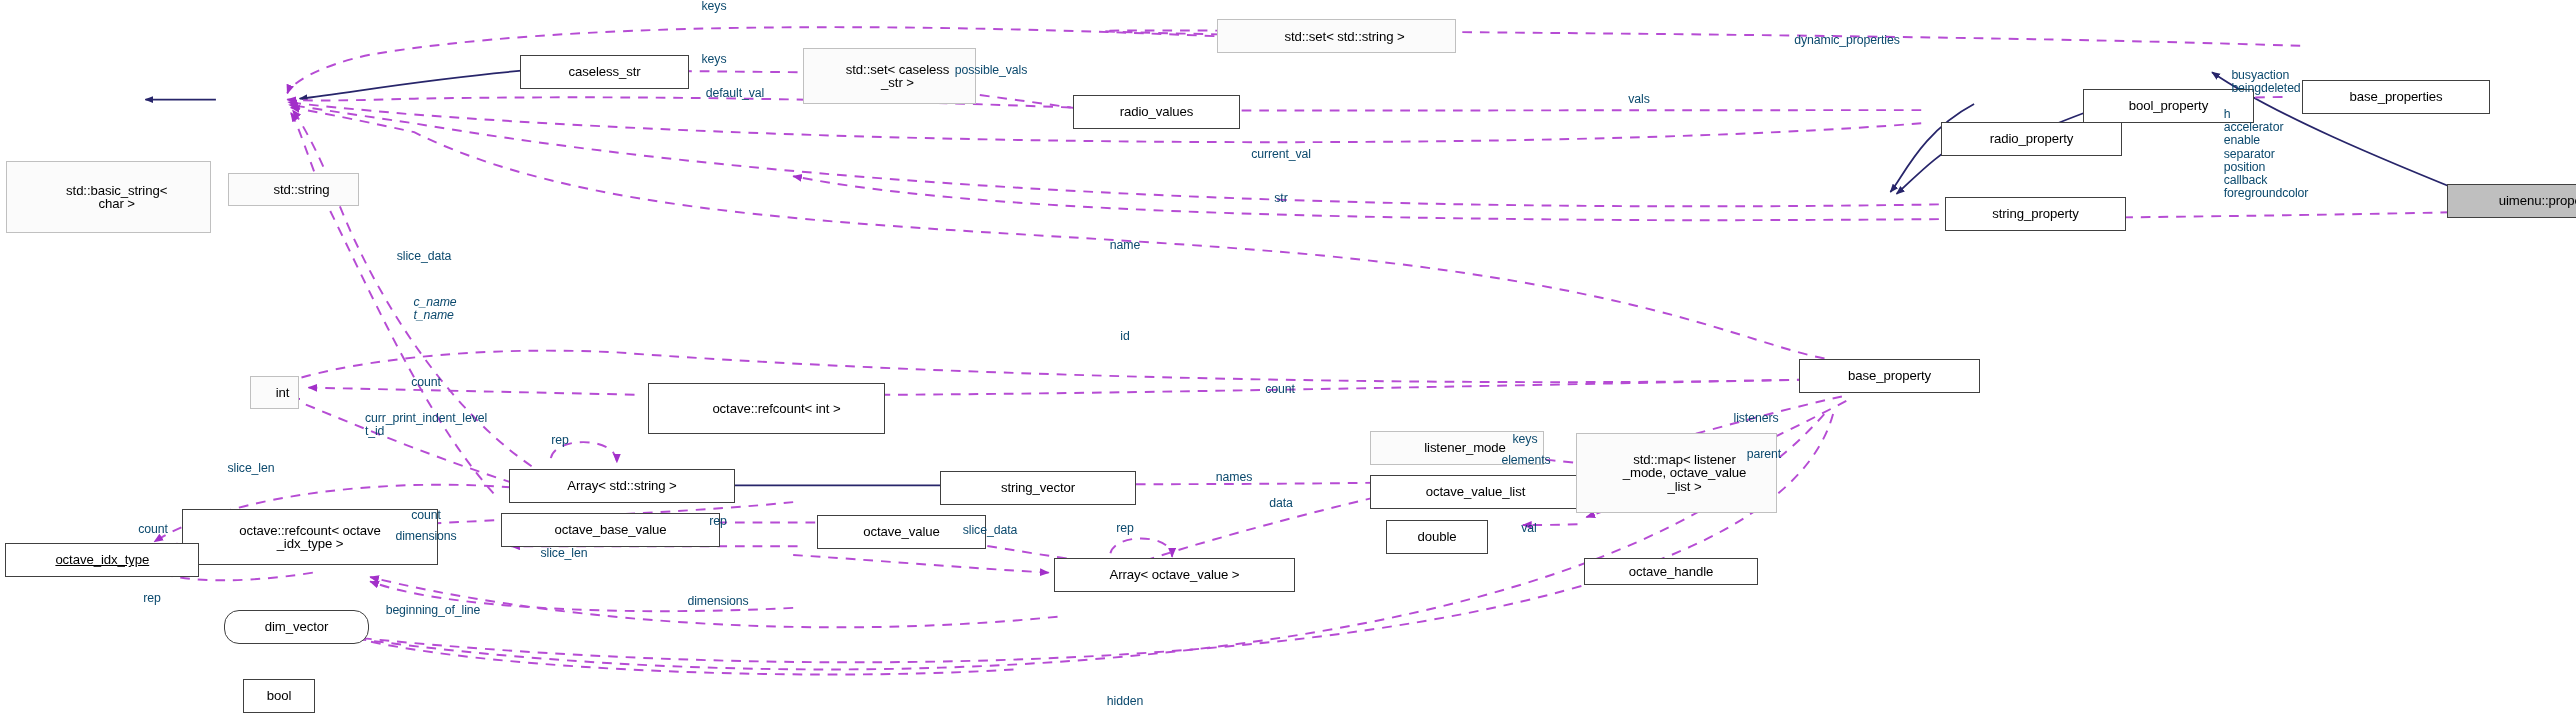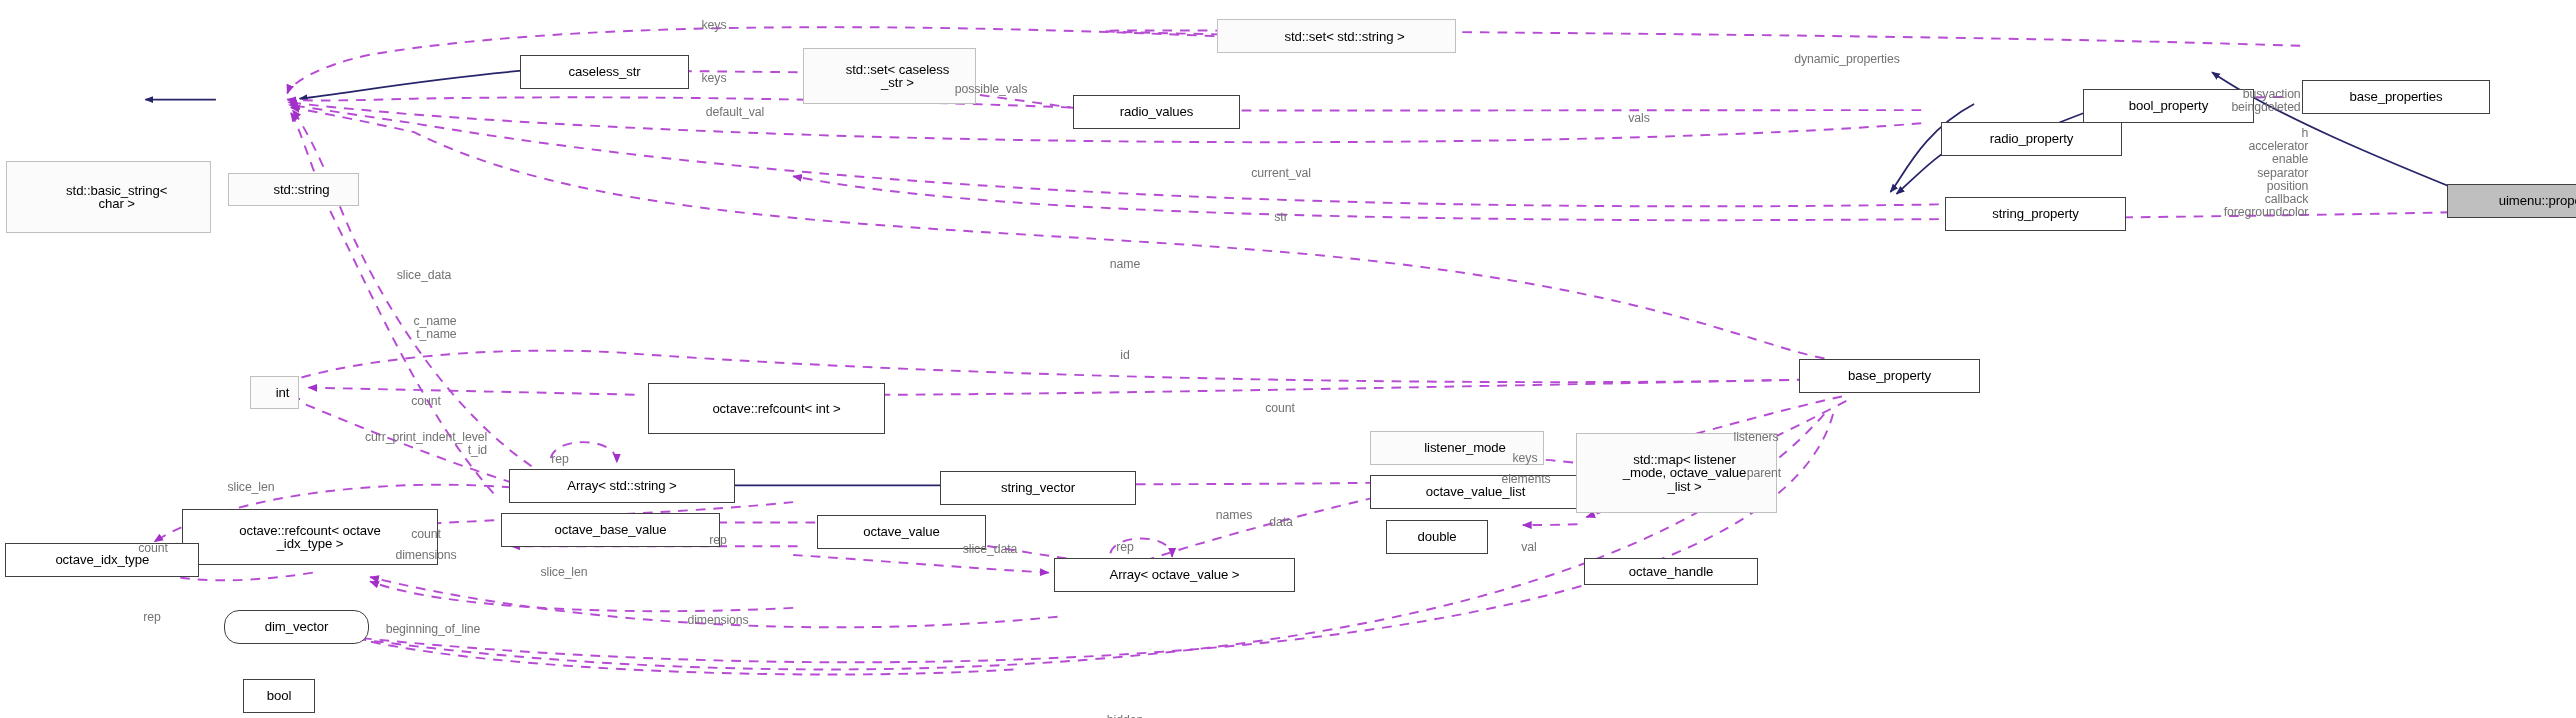--- a/index.html
+++ b/index.html
@@ -46,26 +46,25 @@
   }
   
   .node.self{
     border:1.4px solid #404040;
     background:#bfbfbf;
   }
   .elabel{
     position:absolute;
     font-size:12.3px;
     line-height:13.2px;
-    color:#737373;
+    color:#0c4a6e;
     white-space:pre;
-    text-align:right;
+    text-align:left;
     transform:translateX(-50%);
     letter-spacing:-0.1px;
-    margin-top:19px;
   }
 </style>
 </head>
 <body>
 
 <div id="canvas">
 
   <svg class="edges" viewBox="0 0 2923 815" preserveAspectRatio="none">
     <defs>
       <marker id="arrInh" markerWidth="10" markerHeight="10" refX="9" refY="4" orient="auto" markerUnits="userSpaceOnUse">
@@ -175,21 +174,21 @@
       <div class="node ext" style="left: 803px; top: 48px; width: 173px; height: 56px;">std::set&lt; caseless
 _str &gt;</div>
       <div class="node ext" style="left: 1217px; top: 19.4px; width: 239px; height: 34px;">std::set&lt; std::string &gt;</div>
       <div class="node cls" style="left: 1073px; top: 95px; width: 167px; height: 34px;">radio_values</div>
       <div class="node ext" style="left: 250px; top: 376px; width: 49px; height: 33px;">int</div>
       <div class="node cls" style="left: 648px; top: 383px; width: 237px; height: 51px; padding-left: 20px;">octave::refcount&lt; int &gt;</div>
       <div class="node cls" style="left: 509px; top: 469px; width: 226px; height: 34px;">Array&lt; std::string &gt;</div>
       <div class="node cls" style="left: 940px; top: 471px; width: 196px; height: 34px;">string_vector</div>
       <div class="node cls" style="left: 182px; top: 509px; width: 256px; height: 56px;">octave::refcount&lt; octave
 _idx_type &gt;</div>
-      <div class="node cls" style="left: 5.3px; top: 543px; width: 194px; height: 34px;">octave_idx_type</div>
+      <div class="node cls" style="left: 5.3px; top: 543px; width: 194px; height: 34px; text-decoration: underline;">octave_idx_type</div>
       <div class="node cls" style="left: 501px; top: 513px; width: 219px; height: 34px;">octave_base_value</div>
       <div class="node cls" style="left: 817px; top: 515px; width: 169px; height: 34px;">octave_value</div>
       <div class="node cls" style="left: 1054px; top: 558px; width: 241px; height: 34px;">Array&lt; octave_value &gt;</div>
       <div class="node cls" style="left: 224px; top: 610px; width: 145px; height: 34px; border-radius: 15px;">dim_vector</div>
       <div class="node cls" style="left: 243px; top: 679px; width: 72px; height: 34px;">bool</div>
       <div class="node ext" style="left: 1370px; top: 431px; width: 174px; height: 34px;">listener_mode</div>
       <div class="node cls" style="left: 1370px; top: 475px; width: 211px; height: 34px;">octave_value_list</div>
       <div class="node cls" style="left: 1386px; top: 520px; width: 102px; height: 34px;">double</div>
       <div class="node ext" style="left: 1576px; top: 433px; width: 201px; height: 80px;">std::map&lt; listener
 _mode, octave_value
@@ -207,34 +206,34 @@
       <div class="elabel" style="left: 714px; top: 0px;">keys</div>
       <div class="elabel" style="left: 714px; top: 53px;">keys</div>
       <div class="elabel" style="left: 735px; top: 87px;">default_val</div>
       <div class="elabel" style="left: 991px; top: 64px;">possible_vals</div>
       <div class="elabel" style="left: 1847px; top: 34px;">dynamic_properties</div>
       <div class="elabel" style="left: 1639px; top: 93px;">vals</div>
       <div class="elabel" style="left: 1281px; top: 148px;">current_val</div>
       <div class="elabel" style="left: 1281px; top: 192px;">str</div>
       <div class="elabel" style="left: 1125px; top: 239px;">name</div>
       <div class="elabel" style="left: 424px; top: 250px;">slice_data</div>
-      <div class="elabel" style="left: 435px; top: 296px;">c_name
+      <div class="elabel" style="left: 435px; top: 296px; font-style: italic;">c_name
 t_name</div>
       <div class="elabel" style="left: 1125px; top: 330px;">id</div>
       <div class="elabel" style="left: 426px; top: 376px;">count</div>
       <div class="elabel" style="left: 1280px; top: 383px;">count</div>
       <div class="elabel" style="left: 426px; top: 412px;">curr_print_indent_level
 t_id</div>
       <div class="elabel" style="left: 560px; top: 434px;">rep</div>
       <div class="elabel" style="left: 1756px; top: 412px;">listeners</div>
       <div class="elabel" style="left: 1525px; top: 433px;">keys</div>
       <div class="elabel" style="left: 1764px; top: 448px;">parent</div>
       <div class="elabel" style="left: 1526px; top: 454px;">elements</div>
       <div class="elabel" style="left: 251px; top: 462px;">slice_len</div>
-      <div class="elabel" style="left: 1234px; top: 490px;">names</div>
+      <div class="elabel" style="left: 1234px; top: 471px;">names</div>
       <div class="elabel" style="left: 153px; top: 523px;">count</div>
       <div class="elabel" style="left: 426px; top: 509px;">count</div>
       <div class="elabel" style="left: 426px; top: 530px;">dimensions</div>
       <div class="elabel" style="left: 718px; top: 515px;">rep</div>
       <div class="elabel" style="left: 990px; top: 524px;">slice_data</div>
       <div class="elabel" style="left: 1125px; top: 522px;">rep</div>
       <div class="elabel" style="left: 1529px; top: 522px;">val</div>
       <div class="elabel" style="left: 1281px; top: 497px;">data</div>
       <div class="elabel" style="left: 564px; top: 547px;">slice_len</div>
       <div class="elabel" style="left: 152px; top: 592px;">rep</div>

